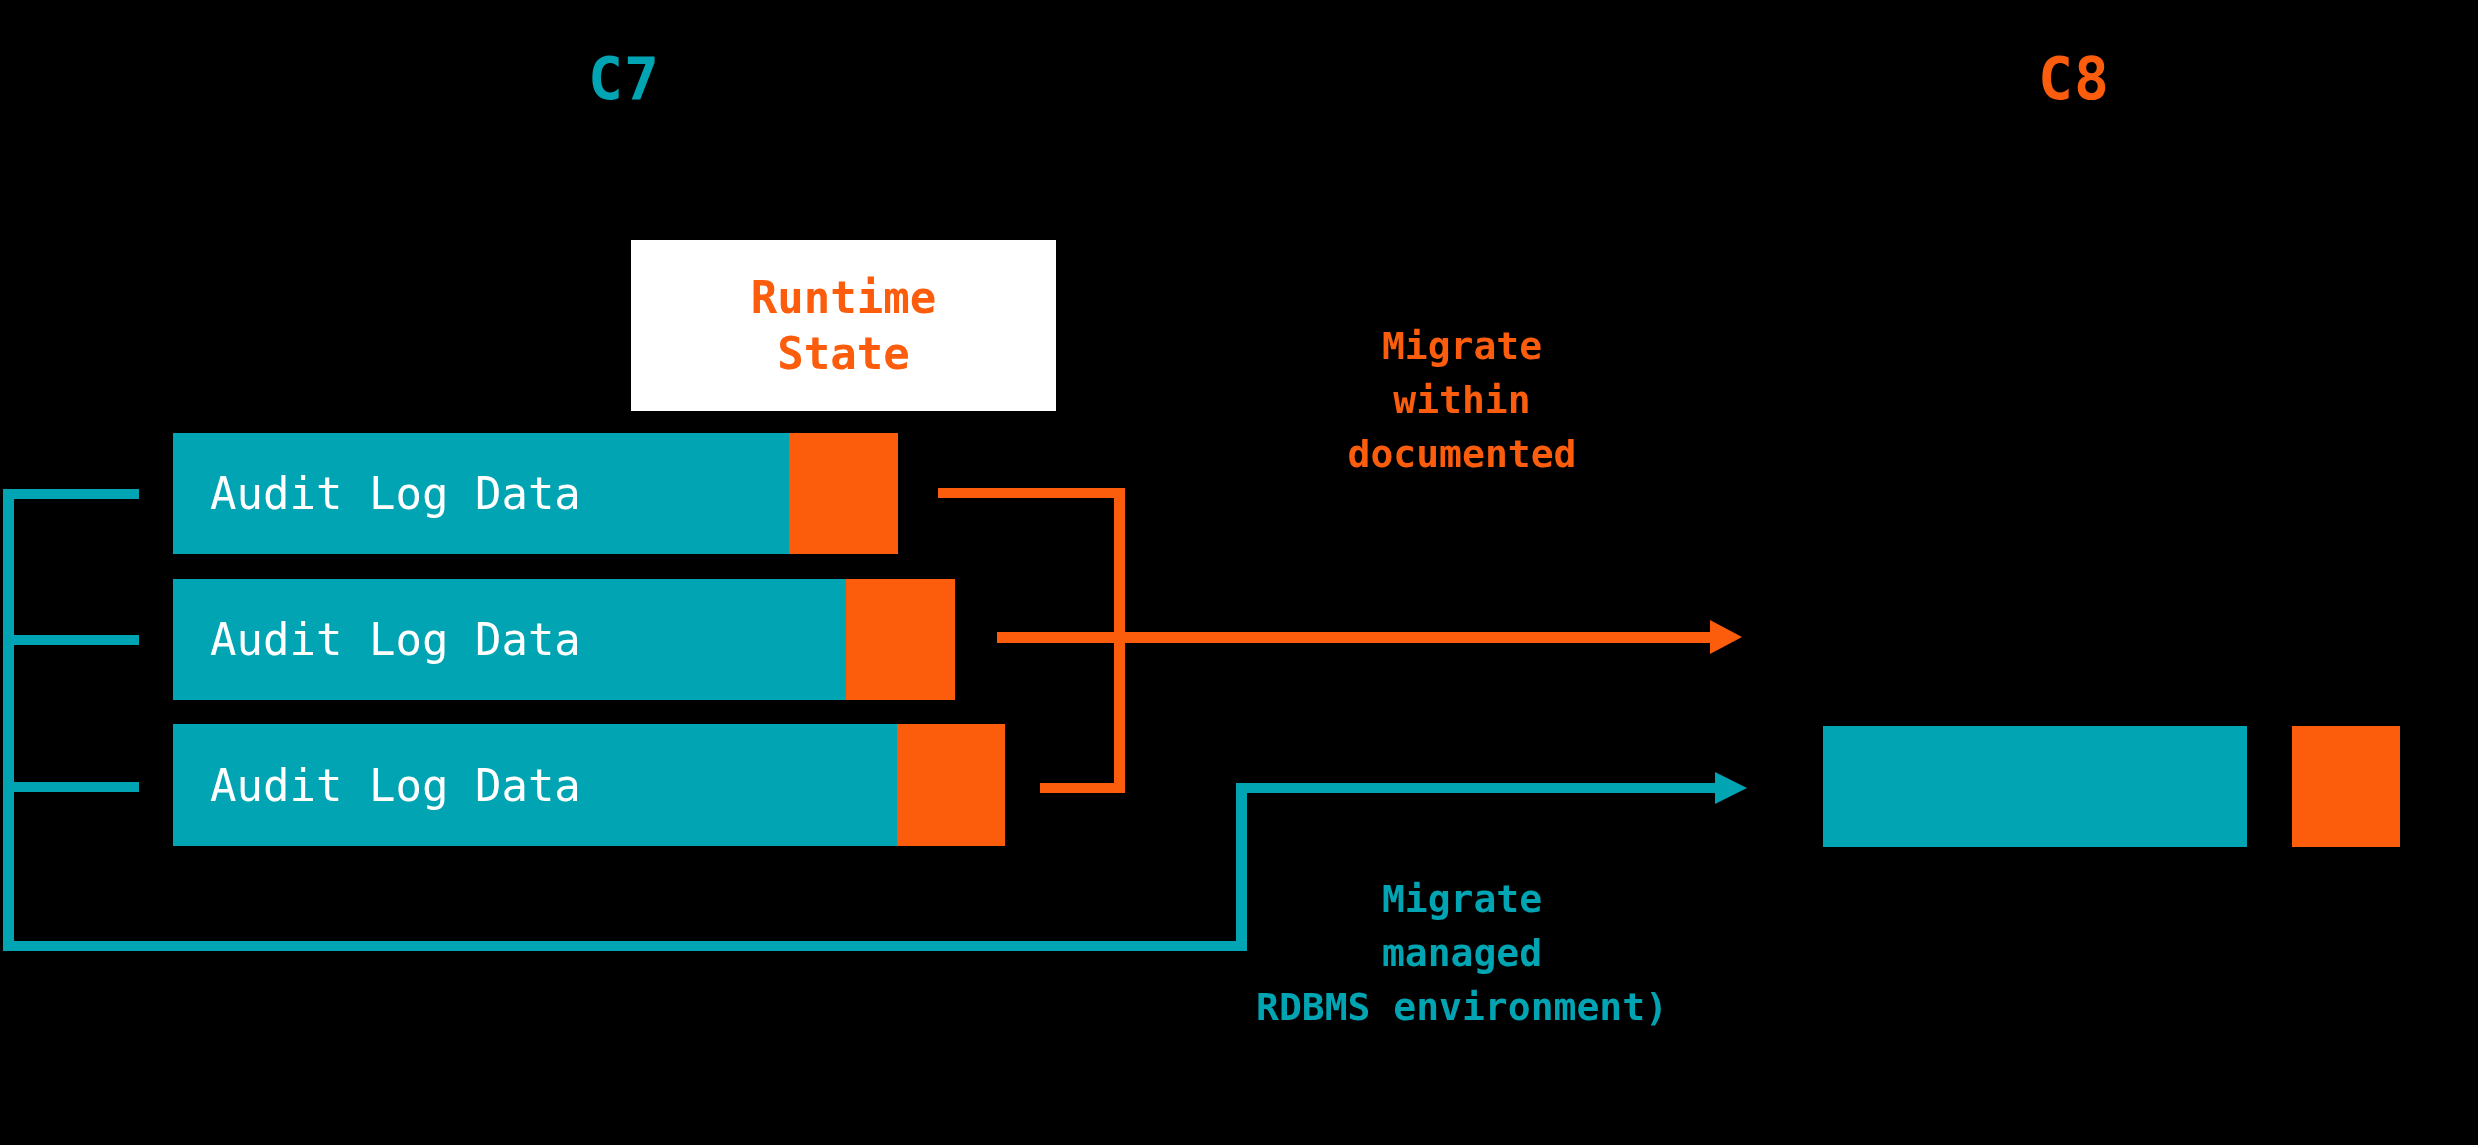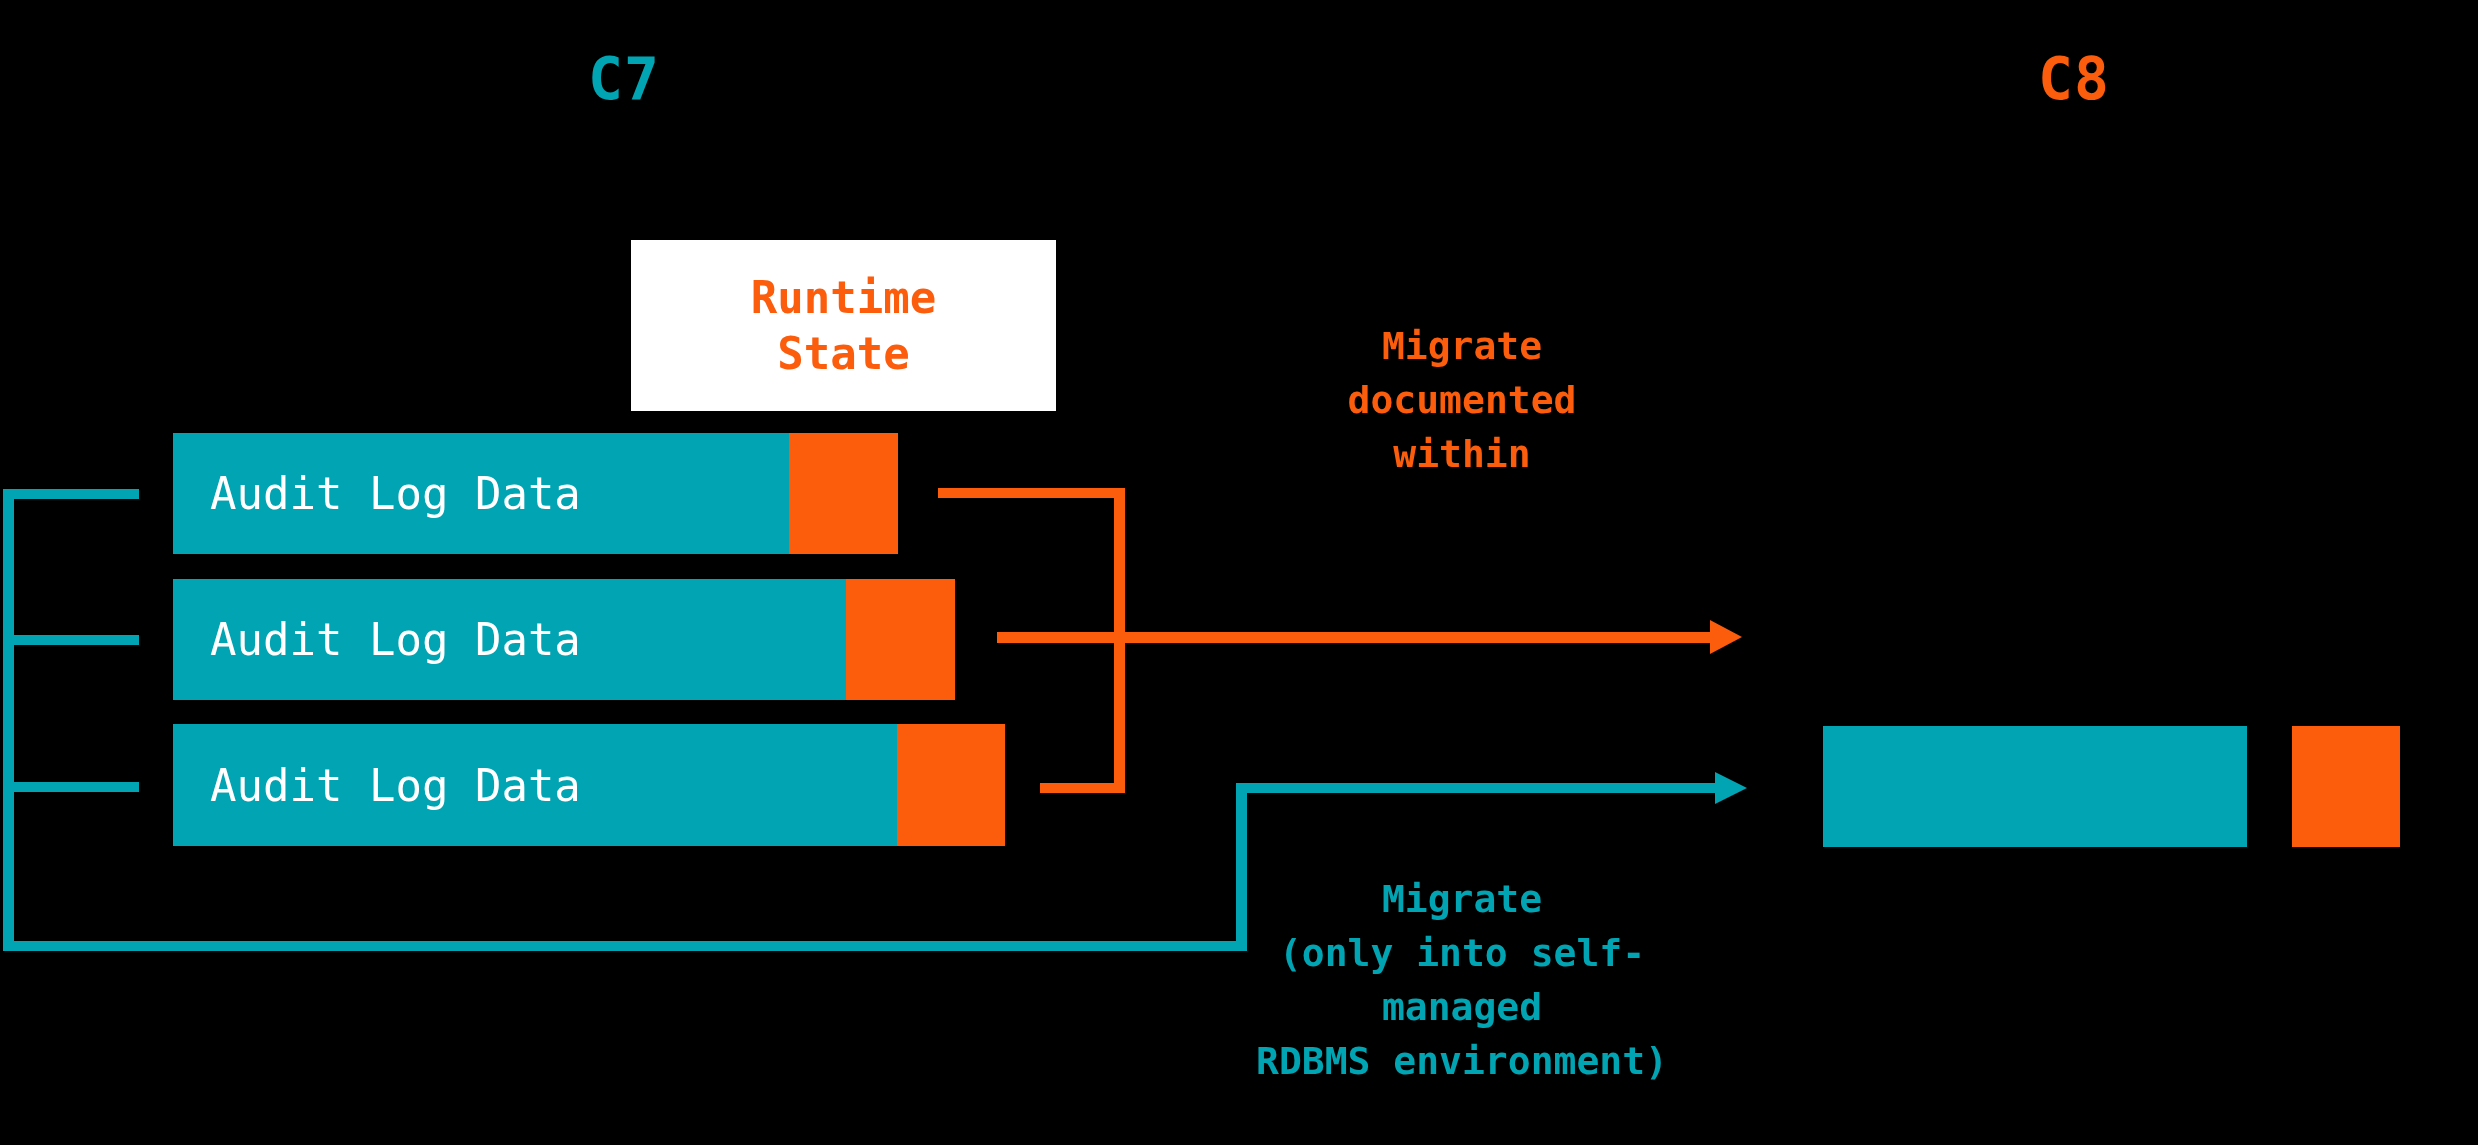--- a/index.html
+++ b/index.html
@@ -126,24 +126,23 @@
   <div class="abs line-orange" style="left:1114px;top:478px;width:11px;height:305px;"></div>
   <div class="abs line-orange" style="left:1040px;top:773px;width:85px;height:10px;"></div>
   <div class="abs line-orange" style="left:997px;top:622px;width:713px;height:11px;"></div>
   <div class="abs arrowhead arrowhead-orange" style="left:1710px;top:610px;"></div>
 
   <div class="abs c8-teal-rect"></div>
   <div class="abs c8-orange-rect"></div>
 
   <div class="abs migrate-label migrate-orange">
     <div>Migrate</div>
+    <div>within</div>
     <div>documented</div>
-    <div>within</div>
   </div>
 
   <div class="abs migrate-label migrate-teal">
     <div>Migrate</div>
-    <div>(only into self-</div>
     <div>managed</div>
     <div>RDBMS environment)</div>
   </div>
 
 </div>
 
 </body></html>

